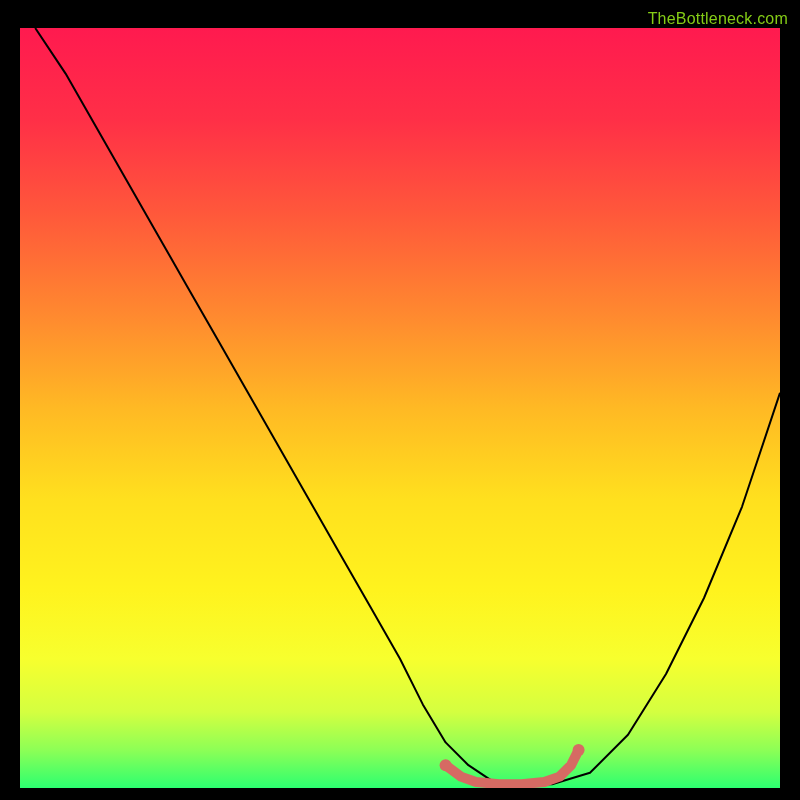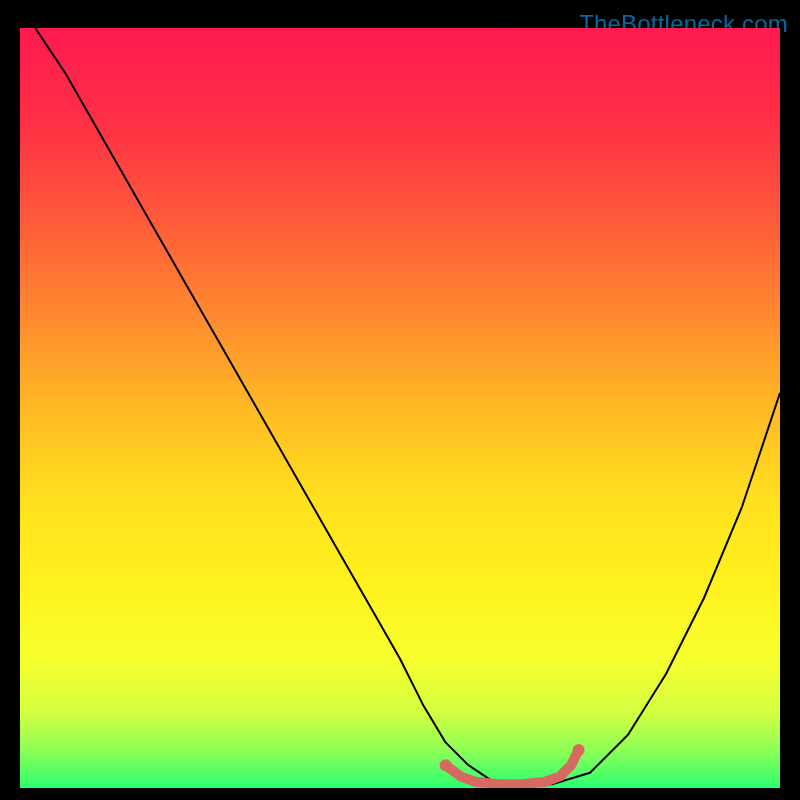--- a/index.html
+++ b/index.html
@@ -14,22 +14,22 @@
     position: relative;
     width: 800px;
     height: 800px;
     background: #000;
   }
   .watermark {
     position: absolute;
     top: 10px;
     right: 12px;
     font-family: Arial, Helvetica, sans-serif;
-    font-size: 24px;
-    color: #0369a1;
+    font-size: 16px;
+    color: #84cc16;
     letter-spacing: 0.2px;
     font-weight: 500;
   }
   .plot-area {
     position: absolute;
     left: 20px;
     top: 28px;
     width: 760px;
     height: 760px;
     overflow: hidden;

